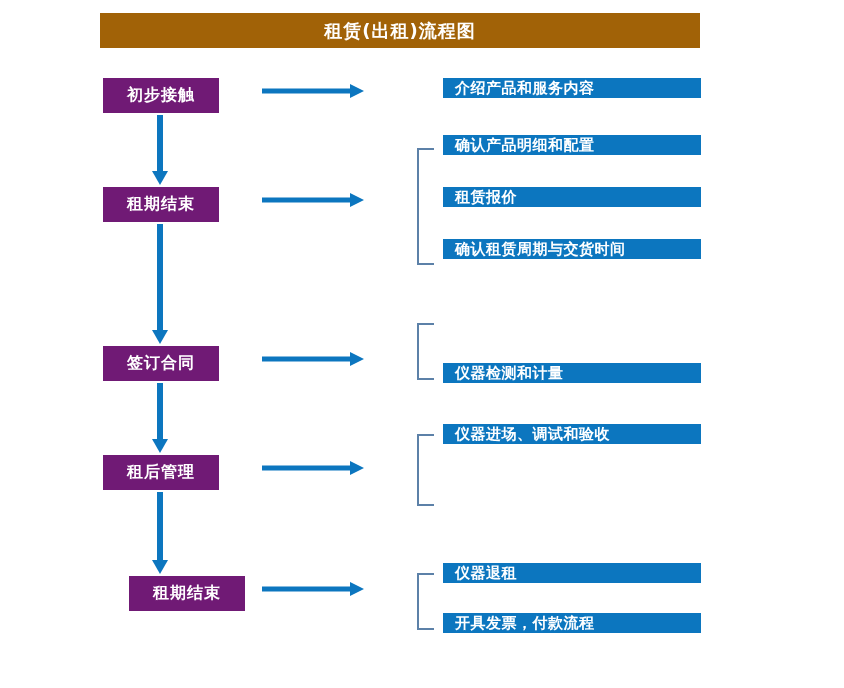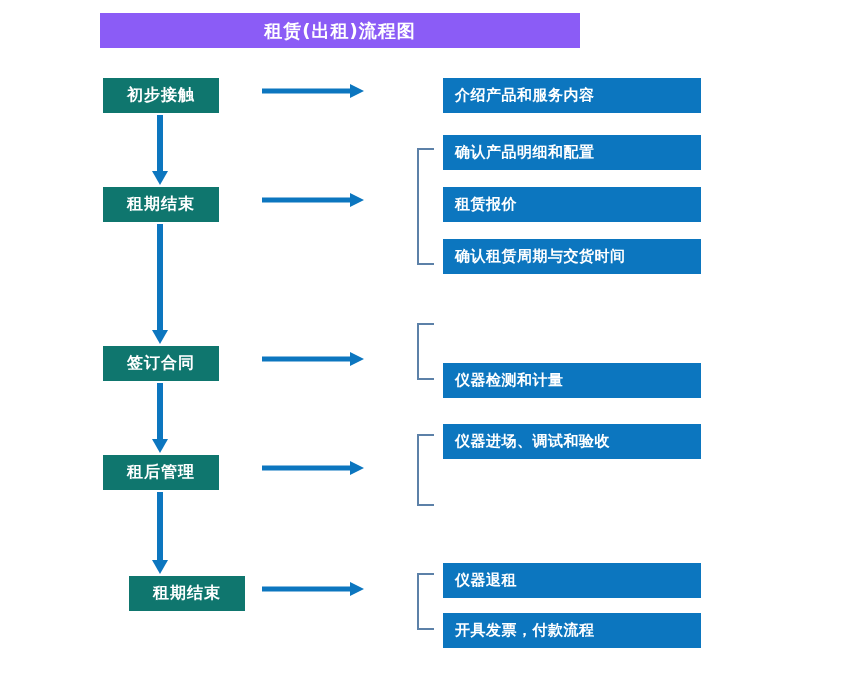--- a/index.html
+++ b/index.html
@@ -20,56 +20,56 @@
     top: 0;
     width: 844px;
     height: 688px;
   }
 
   
   .title-bar {
     position: absolute;
     left: 100px;
     top: 13px;
-    width: 480px;
+    width: 600px;
     height: 35px;
-    background: #8b5cf6;
+    background: #a16207;
     color: #ffffff;
     font-size: 18px;
     font-weight: bold;
     letter-spacing: 1px;
     display: flex;
     align-items: center;
     justify-content: center;
     box-sizing: border-box;
   }
 
   
   .stage-box {
     position: absolute;
     left: 103px;
     width: 116px;
     height: 35px;
-    background: #0f766e;
+    background: #701a75;
     color: #ffffff;
     font-size: 16px;
     font-weight: bold;
     letter-spacing: 1px;
     display: flex;
     align-items: center;
     justify-content: center;
     box-sizing: border-box;
   }
 
   
   .detail-box {
     position: absolute;
     left: 443px;
     width: 258px;
-    height: 35px;
+    height: 20px;
     background: #0C76BF;
     color: #ffffff;
     font-size: 15px;
     font-weight: bold;
     letter-spacing: 0.5px;
     display: flex;
     align-items: center;
     box-sizing: border-box;
     padding-left: 12px;
   }

